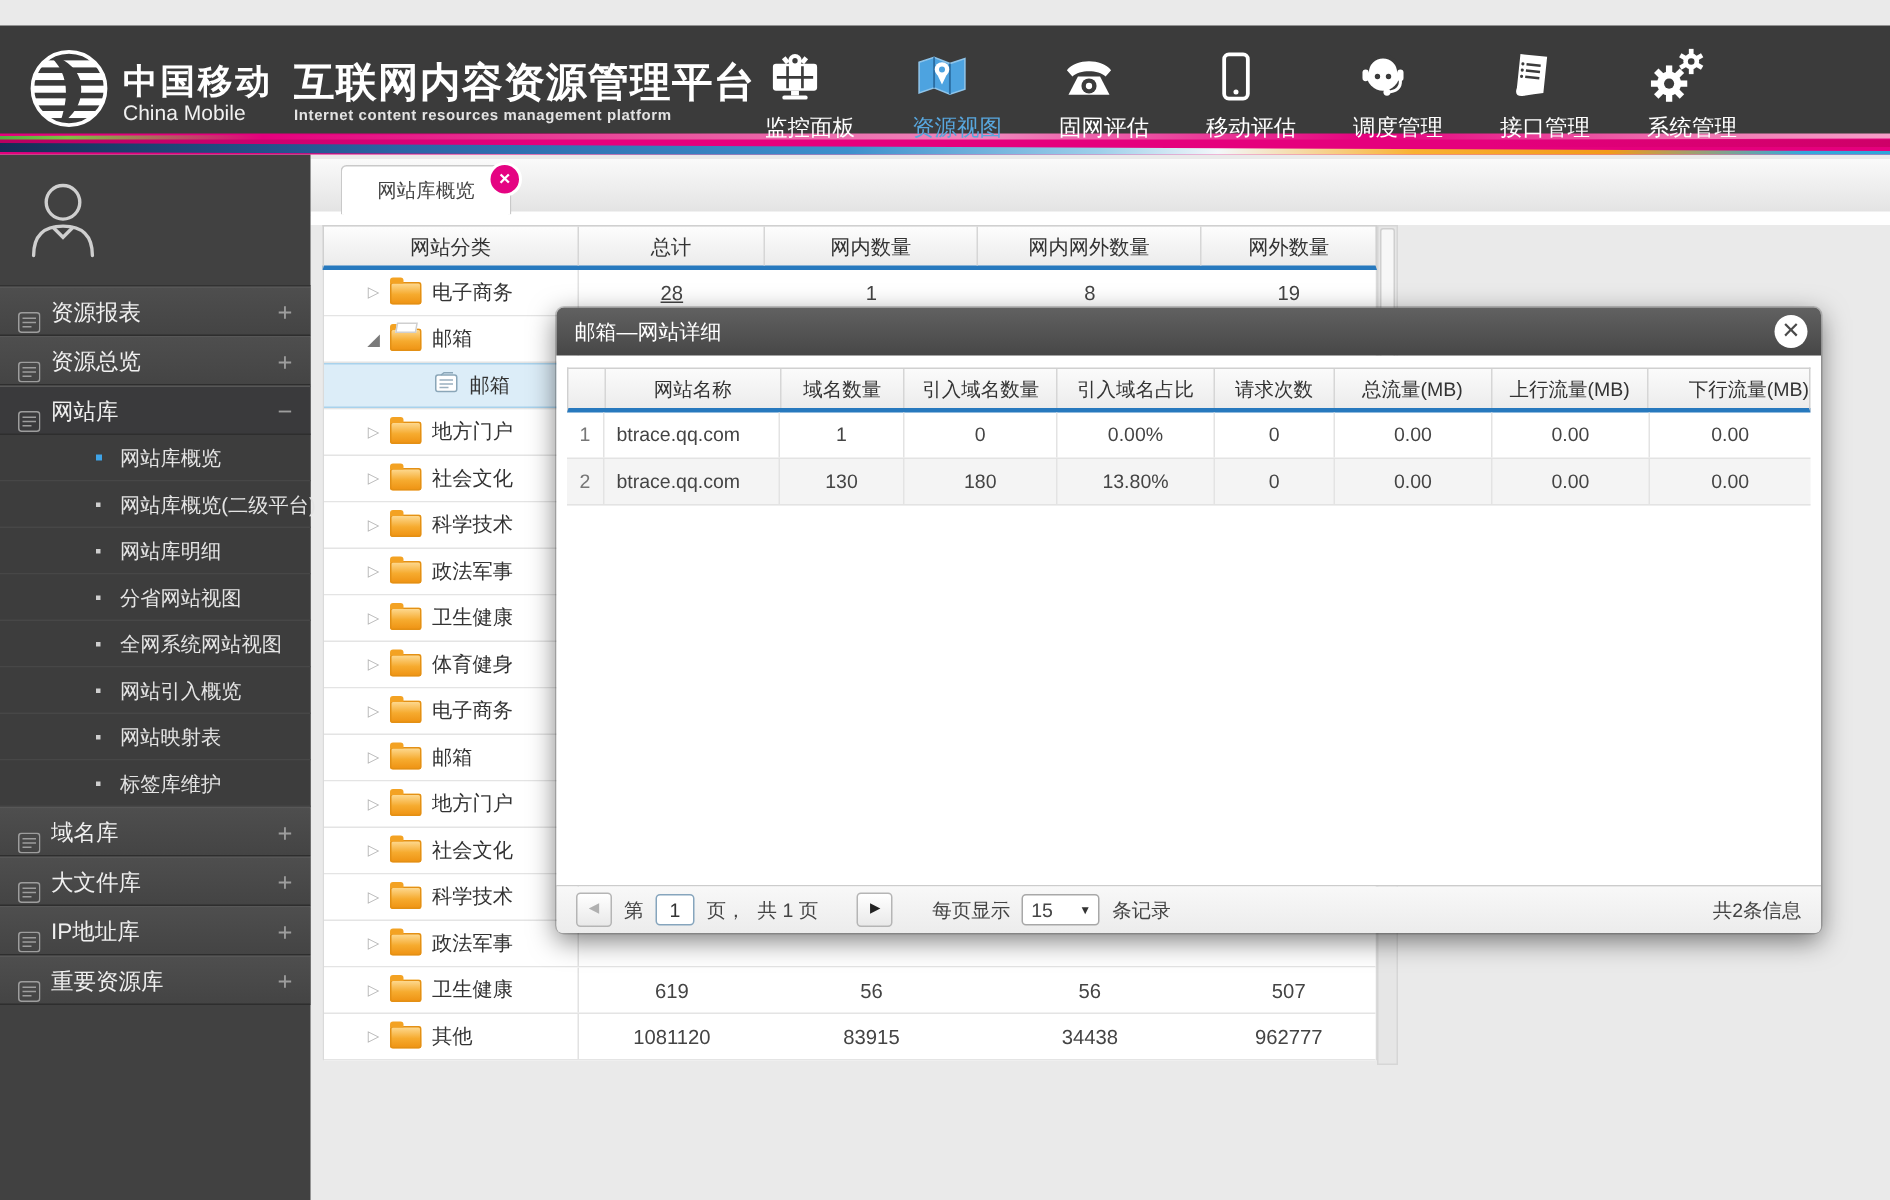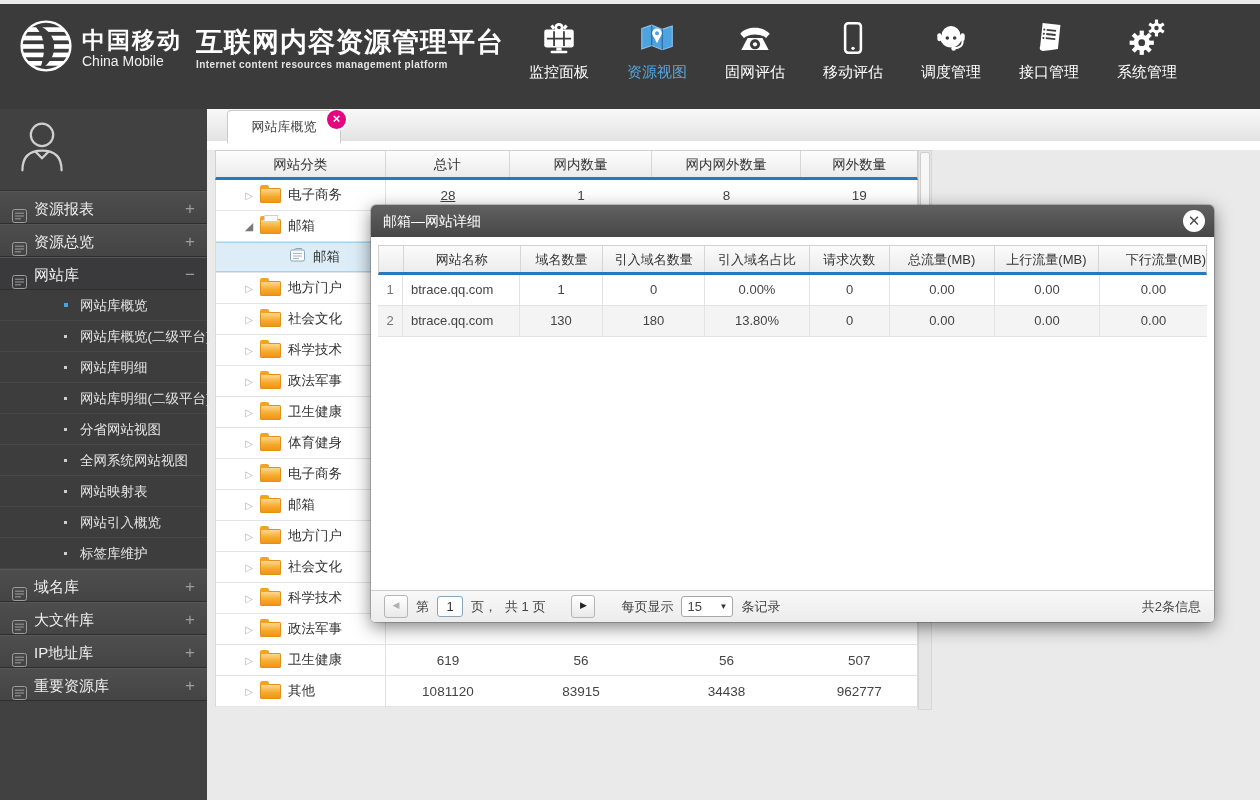--- a/index.html
+++ b/index.html
@@ -2,30 +2,30 @@
 <html><head>
 <meta charset="utf-8">
 <style>
   html,body{margin:0;padding:0;}
   body{
     width:1260px;height:800px;position:relative;overflow:hidden;
     background:#eaeaea;font-family:"Liberation Sans","DejaVu Sans",sans-serif;
     -webkit-font-smoothing:antialiased;
   }
   
-  .header{position:absolute;left:0;top:4px;width:1260px;height:105px;background:#3b3b3b;z-index:5;}
+  .header{position:absolute;left:0;top:17px;width:1260px;height:72px;background:#3b3b3b;z-index:5;}
   .brand{position:absolute;left:16px;top:12px;display:flex;align-items:center;}
   .brand-txt{margin-left:6px;color:#fff;}
   .brand-cn{font-size:23px;font-weight:bold;letter-spacing:2px;line-height:26px;}
   .brand-en{font-size:14px;color:#f0f0f0;line-height:16px;}
   .title-blk{margin-left:14px;color:#fff;}
   .app-title{font-size:27px;font-weight:bold;line-height:30px;letter-spacing:1px;}
   .app-sub{font-size:10px;color:#e3e3e3;letter-spacing:.4px;margin-top:2px;font-weight:bold;}
   .topnav{position:absolute;right:64px;top:12px;display:flex;}
-  .nav-item{width:98px;text-align:center;cursor:pointer;}
+  .nav-item{width:98px;text-align:left;cursor:pointer;}
   .nav-icon{display:block;height:44px;}
   .nav-icon svg{width:40px;height:40px;margin-top:2px;}
   .nav-label{display:block;font-size:15px;color:#fff;margin-top:3px;}
   .nav-item.active .nav-label{color:#58a6dd;}
   
   .ribbon{position:absolute;left:0;top:88px;width:1260px;height:15px;background:#e5007d;overflow:hidden;z-index:4;}
   .ribbon .rb{position:absolute;left:-20px;right:-20px;}
   .rb1{top:0;height:7px;background:linear-gradient(90deg,#43a83d 0%,#7dc242 5%,#e5007d 15%,#e9559f 36%,#f088bd 52%,#e5007d 72%,#ee74b0 88%,#f7a5cc 100%);transform:rotate(-.25deg);}
   .rb2{top:5px;height:5px;background:linear-gradient(90deg,#b4005f 0%,#e5007d 30%,#e5007d 78%,#cc0066 100%);}
   .rb3{top:10px;height:6px;background:linear-gradient(90deg,#15284e 0%,#2a64a5 22%,#3d90cc 45%,#9fd0ea 58%,#f3f7fa 64%,#f9b233 74%,#f29a1b 84%,#35a8dc 94%,#2aa5da 100%);transform:rotate(.25deg);}
@@ -273,25 +273,24 @@
             <rect x="0.5" y="0.5" width="14" height="13" rx="2" fill="none" stroke="#9d9d9d"></rect>
    <path d="M3 4.2 h9 M3 7 h9 M3 9.8 h6" stroke="#9d9d9d" stroke-width="1"></path>
           </svg></span><span class="side-label">资源总览</span><span class="side-exp">+</span></div>
       <div class="side-item open"><span class="side-doc"><svg width="15" height="14" viewBox="0 0 15 14">
             <rect x="0.5" y="0.5" width="14" height="13" rx="2" fill="none" stroke="#9d9d9d"></rect>
    <path d="M3 4.2 h9 M3 7 h9 M3 9.8 h6" stroke="#9d9d9d" stroke-width="1"></path>
           </svg></span><span class="side-label">网站库</span><span class="side-exp">−</span></div>
       <div class="side-sub active"><span class="bullet"></span><span>网站库概览</span></div>
       <div class="side-sub"><span class="bullet"></span><span>网站库概览(二级平台)</span></div>
       <div class="side-sub"><span class="bullet"></span><span>网站库明细</span></div>
-      <div class="side-sub"><span class="bullet"></span><span>网站库明细(二级平台)</span></div>
       <div class="side-sub"><span class="bullet"></span><span>分省网站视图</span></div>
       <div class="side-sub"><span class="bullet"></span><span>全网系统网站视图</span></div>
+      <div class="side-sub"><span class="bullet"></span><span>网站引入概览</span></div>
       <div class="side-sub"><span class="bullet"></span><span>网站映射表</span></div>
-      <div class="side-sub"><span class="bullet"></span><span>网站引入概览</span></div>
       <div class="side-sub"><span class="bullet"></span><span>标签库维护</span></div>
       <div class="side-item"><span class="side-doc"><svg width="15" height="14" viewBox="0 0 15 14">
             <rect x="0.5" y="0.5" width="14" height="13" rx="2" fill="none" stroke="#9d9d9d"></rect>
    <path d="M3 4.2 h9 M3 7 h9 M3 9.8 h6" stroke="#9d9d9d" stroke-width="1"></path>
           </svg></span><span class="side-label">域名库</span><span class="side-exp">+</span></div>
       <div class="side-item"><span class="side-doc"><svg width="15" height="14" viewBox="0 0 15 14">
             <rect x="0.5" y="0.5" width="14" height="13" rx="2" fill="none" stroke="#9d9d9d"></rect>
    <path d="M3 4.2 h9 M3 7 h9 M3 9.8 h6" stroke="#9d9d9d" stroke-width="1"></path>
           </svg></span><span class="side-label">大文件库</span><span class="side-exp">+</span></div>
       <div class="side-item"><span class="side-doc"><svg width="15" height="14" viewBox="0 0 15 14">

